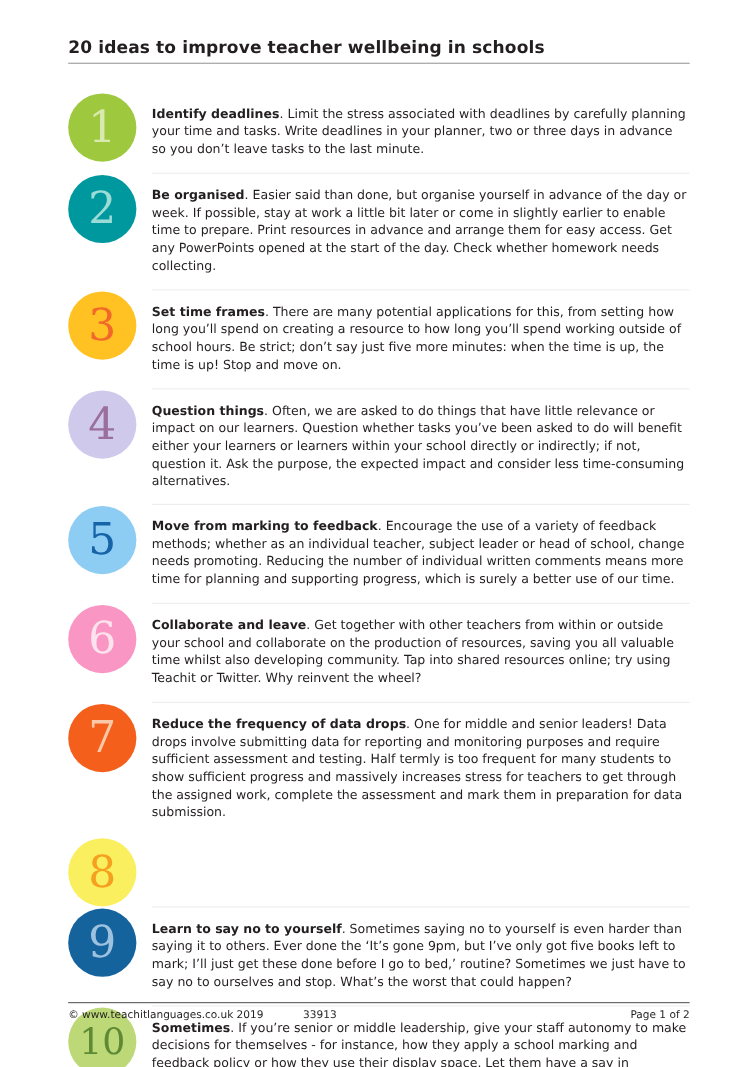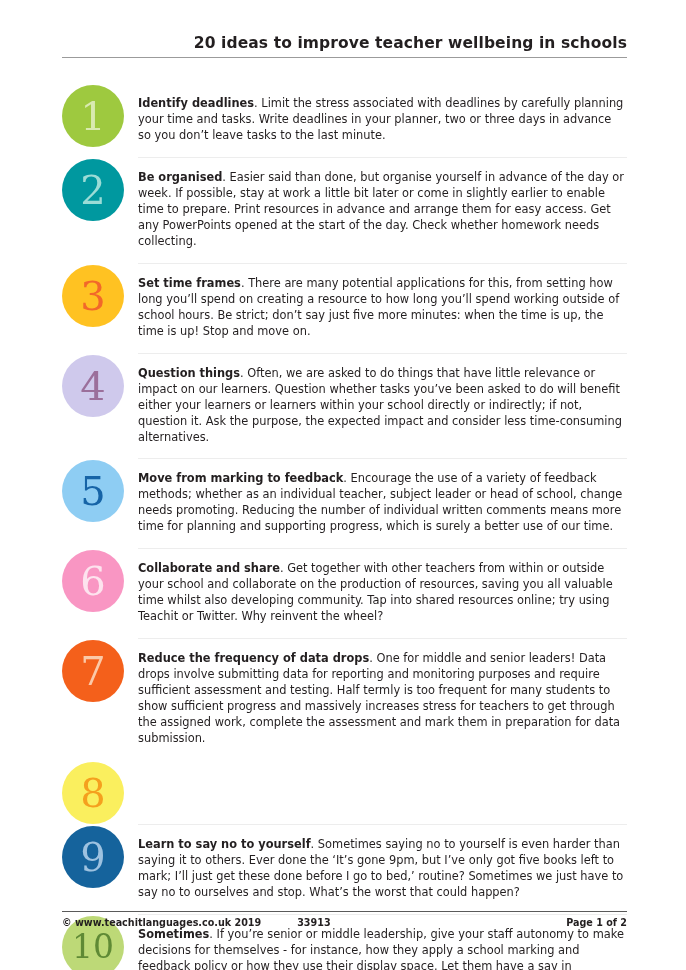--- a/index.html
+++ b/index.html
@@ -23,21 +23,20 @@
   }
 
   
   .header {
     position: absolute;
     left: 62px;
     right: 59px;
     top: 34px;
   }
   .header-title {
-    text-align: right;
     font-size: 15.5px;
     font-weight: bold;
     color: #231f20;
     letter-spacing: 0.1px;
     line-height: 1.2;
     padding-bottom: 4px;
   }
   .header-rule {
     height: 1px;
     background: #9b9b9b;
@@ -104,21 +103,20 @@
     font-weight: bold;
     margin-top: 24px;
   }
 
   
   .footer {
     position: absolute;
     left: 62px;
     right: 59px;
     bottom: 42px;
-    font-weight: bold;
   }
   .footer-rule {
     height: 1px;
     background: #5a5a5a;
     width: 100%;
     margin-bottom: 5px;
   }
   .footer-row {
     display: flex;
     align-items: baseline;
@@ -179,21 +177,21 @@
           </div>
         </div>
         <div class="idea-text"><b>Move from marking to feedback</b><span>. Encourage the use of a variety of feedback methods; whether as an individual teacher, subject leader or head of school, change needs promoting. Reducing the number of individual written comments means more time for planning and supporting progress, which is surely a better use of our time.</span></div>
       </div>
       <div class="idea-row">
         <div class="badge-cell">
           <div class="badge" style="background: rgb(249, 150, 195); color: rgb(253, 227, 238);">
             <span>6</span>
           </div>
         </div>
-        <div class="idea-text"><b>Collaborate and share</b><span>. Get together with other teachers from within or outside your school and collaborate on the production of resources, saving you all valuable time whilst also developing community. Tap into shared resources online; try using Teachit or Twitter. Why reinvent the wheel?</span></div>
+        <div class="idea-text"><b>Collaborate and leave</b><span>. Get together with other teachers from within or outside your school and collaborate on the production of resources, saving you all valuable time whilst also developing community. Tap into shared resources online; try using Teachit or Twitter. Why reinvent the wheel?</span></div>
       </div>
       <div class="idea-row">
         <div class="badge-cell">
           <div class="badge" style="background: rgb(244, 96, 27); color: rgb(251, 201, 168);">
             <span>7</span>
           </div>
         </div>
         <div class="idea-text"><b>Reduce the frequency of data drops</b><span>. One for middle and senior leaders! Data drops involve submitting data for reporting and monitoring purposes and require sufficient assessment and testing. Half termly is too frequent for many students to show sufficient progress and massively increases stress for teachers to get through the assigned work, complete the assessment and mark them in preparation for data submission.</span></div>
       </div>
       <div class="idea-row">

